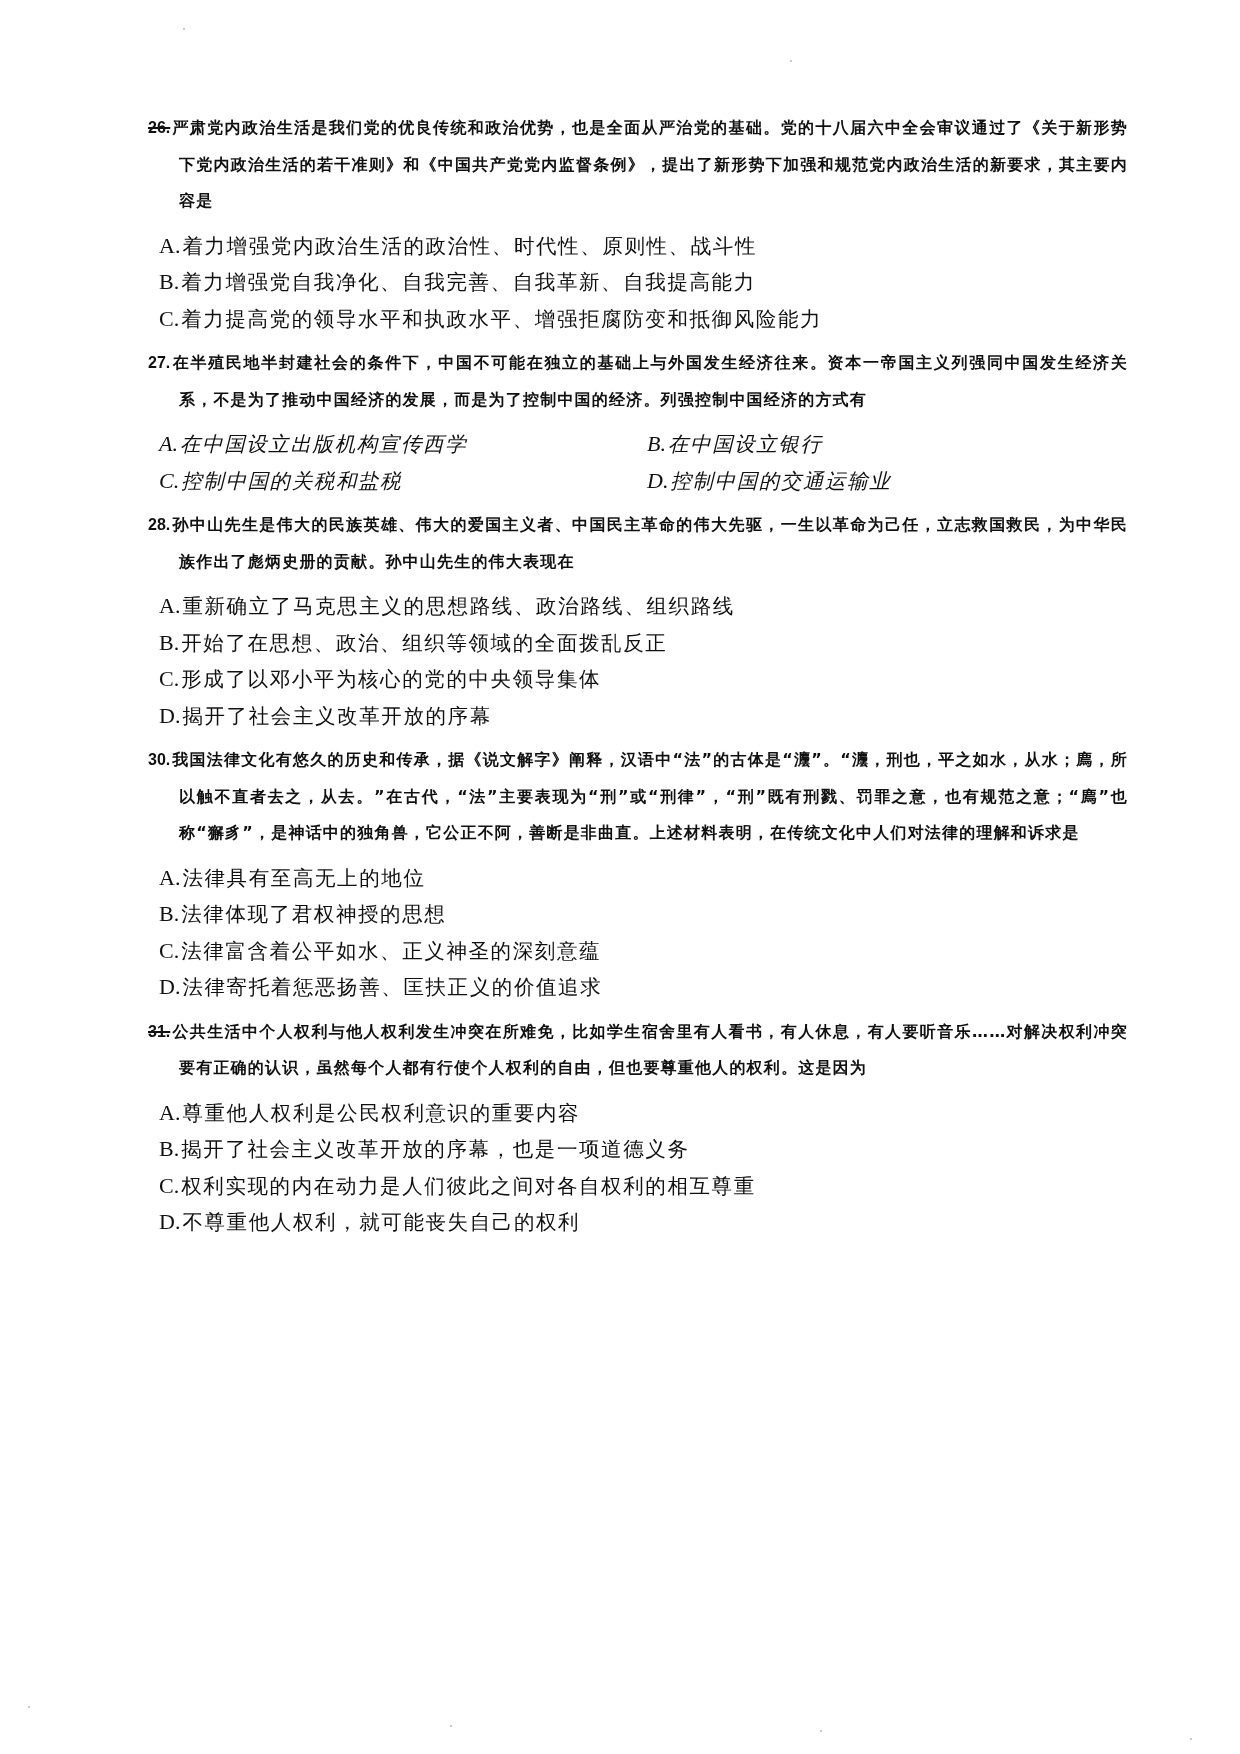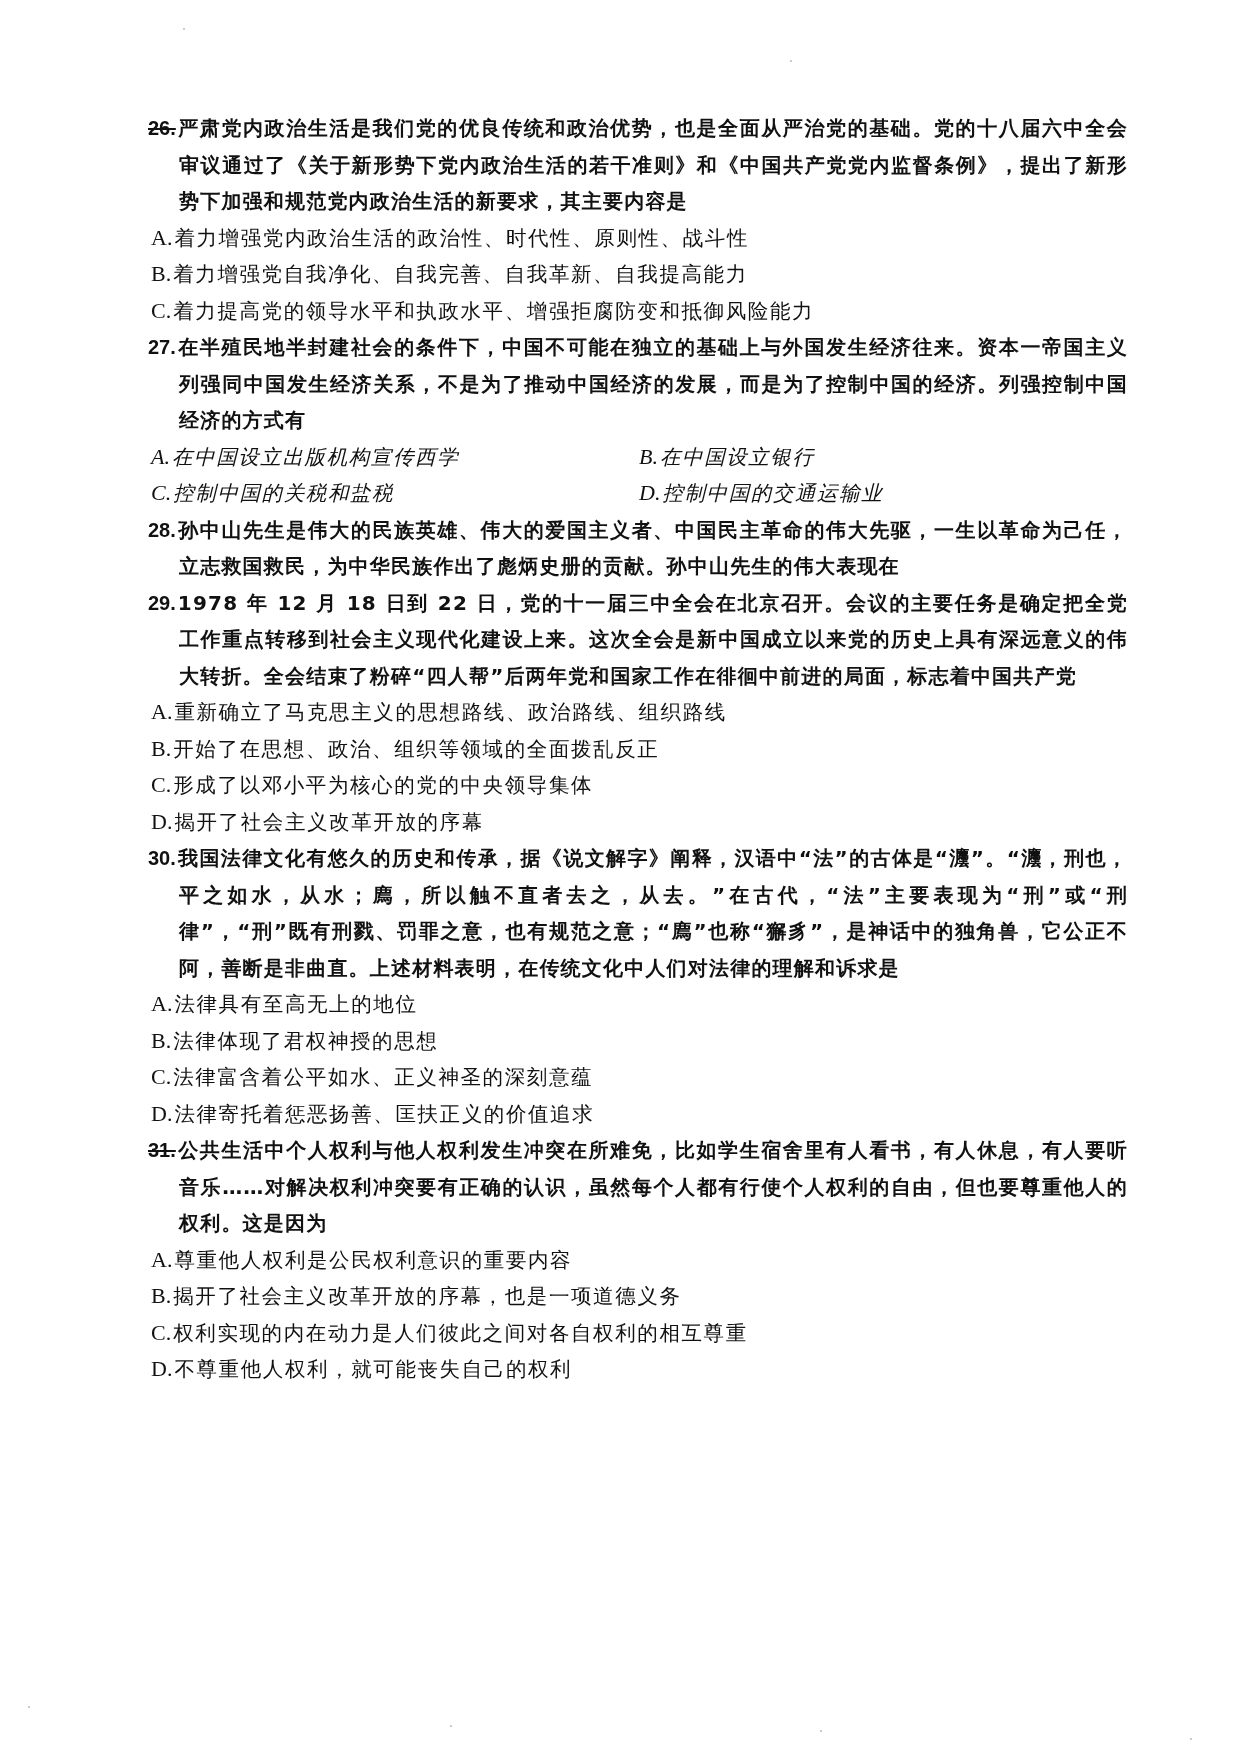--- a/index.html
+++ b/index.html
@@ -19,40 +19,40 @@
       left: 148px;
       top: 110px;
       width: 980px;
     }
     .question {
       margin: 0;
     }
     .stem {
       font-family: "DejaVu Sans", sans-serif;
       font-weight: bold;
-      font-size: 20px;
+      font-size: 16px;
       line-height: 36.5px;
       letter-spacing: 1.2px;
       text-align: justify;
       text-indent: -31px;
       padding-left: 31px;
       margin: 0;
     }
     .qnum {
       font-family: "Liberation Sans", sans-serif;
       font-weight: bold;
       letter-spacing: 0;
       margin-right: 2px;
     }
     .qnum.struck {
       text-decoration: line-through;
       text-decoration-thickness: 2px;
     }
     .options {
-      margin: 0;
+      margin: 8px;
       padding-left: 3px;
     }
     .option {
       font-family: "DejaVu Serif", serif;
       font-weight: normal;
       font-size: 20.5px;
       line-height: 36.5px;
       letter-spacing: 1.6px;
       margin: 0;
       white-space: nowrap;
@@ -98,21 +98,20 @@
       <p class="option"><span class="opt-letter">C.</span><span>控制中国的关税和盐税</span></p>
       <p class="option"><span class="opt-letter">D.</span><span>控制中国的交通运输业</span></p>
     </div>
   </div>
 
   <div class="question">
     <p class="stem"><span class="qnum">28.</span><span>孙中山先生是伟大的民族英雄、伟大的爱国主义者、中国民主革命的伟大先驱，一生以革命为己任，立志救国救民，为中华民族作出了彪炳史册的贡献。孙中山先生的伟大表现在</span></p>
   </div>
 
   <div class="question">
-    <p class="stem"><span class="qnum">29.</span><span>1978 年 12 月 18 日到 22 日，党的十一届三中全会在北京召开。会议的主要任务是确定把全党工作重点转移到社会主义现代化建设上来。这次全会是新中国成立以来党的历史上具有深远意义的伟大转折。全会结束了粉碎“四人帮”后两年党和国家工作在徘徊中前进的局面，标志着中国共产党</span></p>
     <div class="options">
       <p class="option"><span class="opt-letter">A.</span><span>重新确立了马克思主义的思想路线、政治路线、组织路线</span></p>
       <p class="option"><span class="opt-letter">B.</span><span>开始了在思想、政治、组织等领域的全面拨乱反正</span></p>
       <p class="option"><span class="opt-letter">C.</span><span>形成了以邓小平为核心的党的中央领导集体</span></p>
       <p class="option"><span class="opt-letter">D.</span><span>揭开了社会主义改革开放的序幕</span></p>
     </div>
   </div>
 
   <div class="question">
     <p class="stem"><span class="qnum">30.</span><span>我国法律文化有悠久的历史和传承，据《说文解字》阐释，汉语中“法”的古体是“灋”。“灋，刑也，平之如水，从水；廌，所以触不直者去之，从去。”在古代，“法”主要表现为“刑”或“刑律”，“刑”既有刑戮、罚罪之意，也有规范之意；“廌”也称“獬豸”，是神话中的独角兽，它公正不阿，善断是非曲直。上述材料表明，在传统文化中人们对法律的理解和诉求是</span></p>

